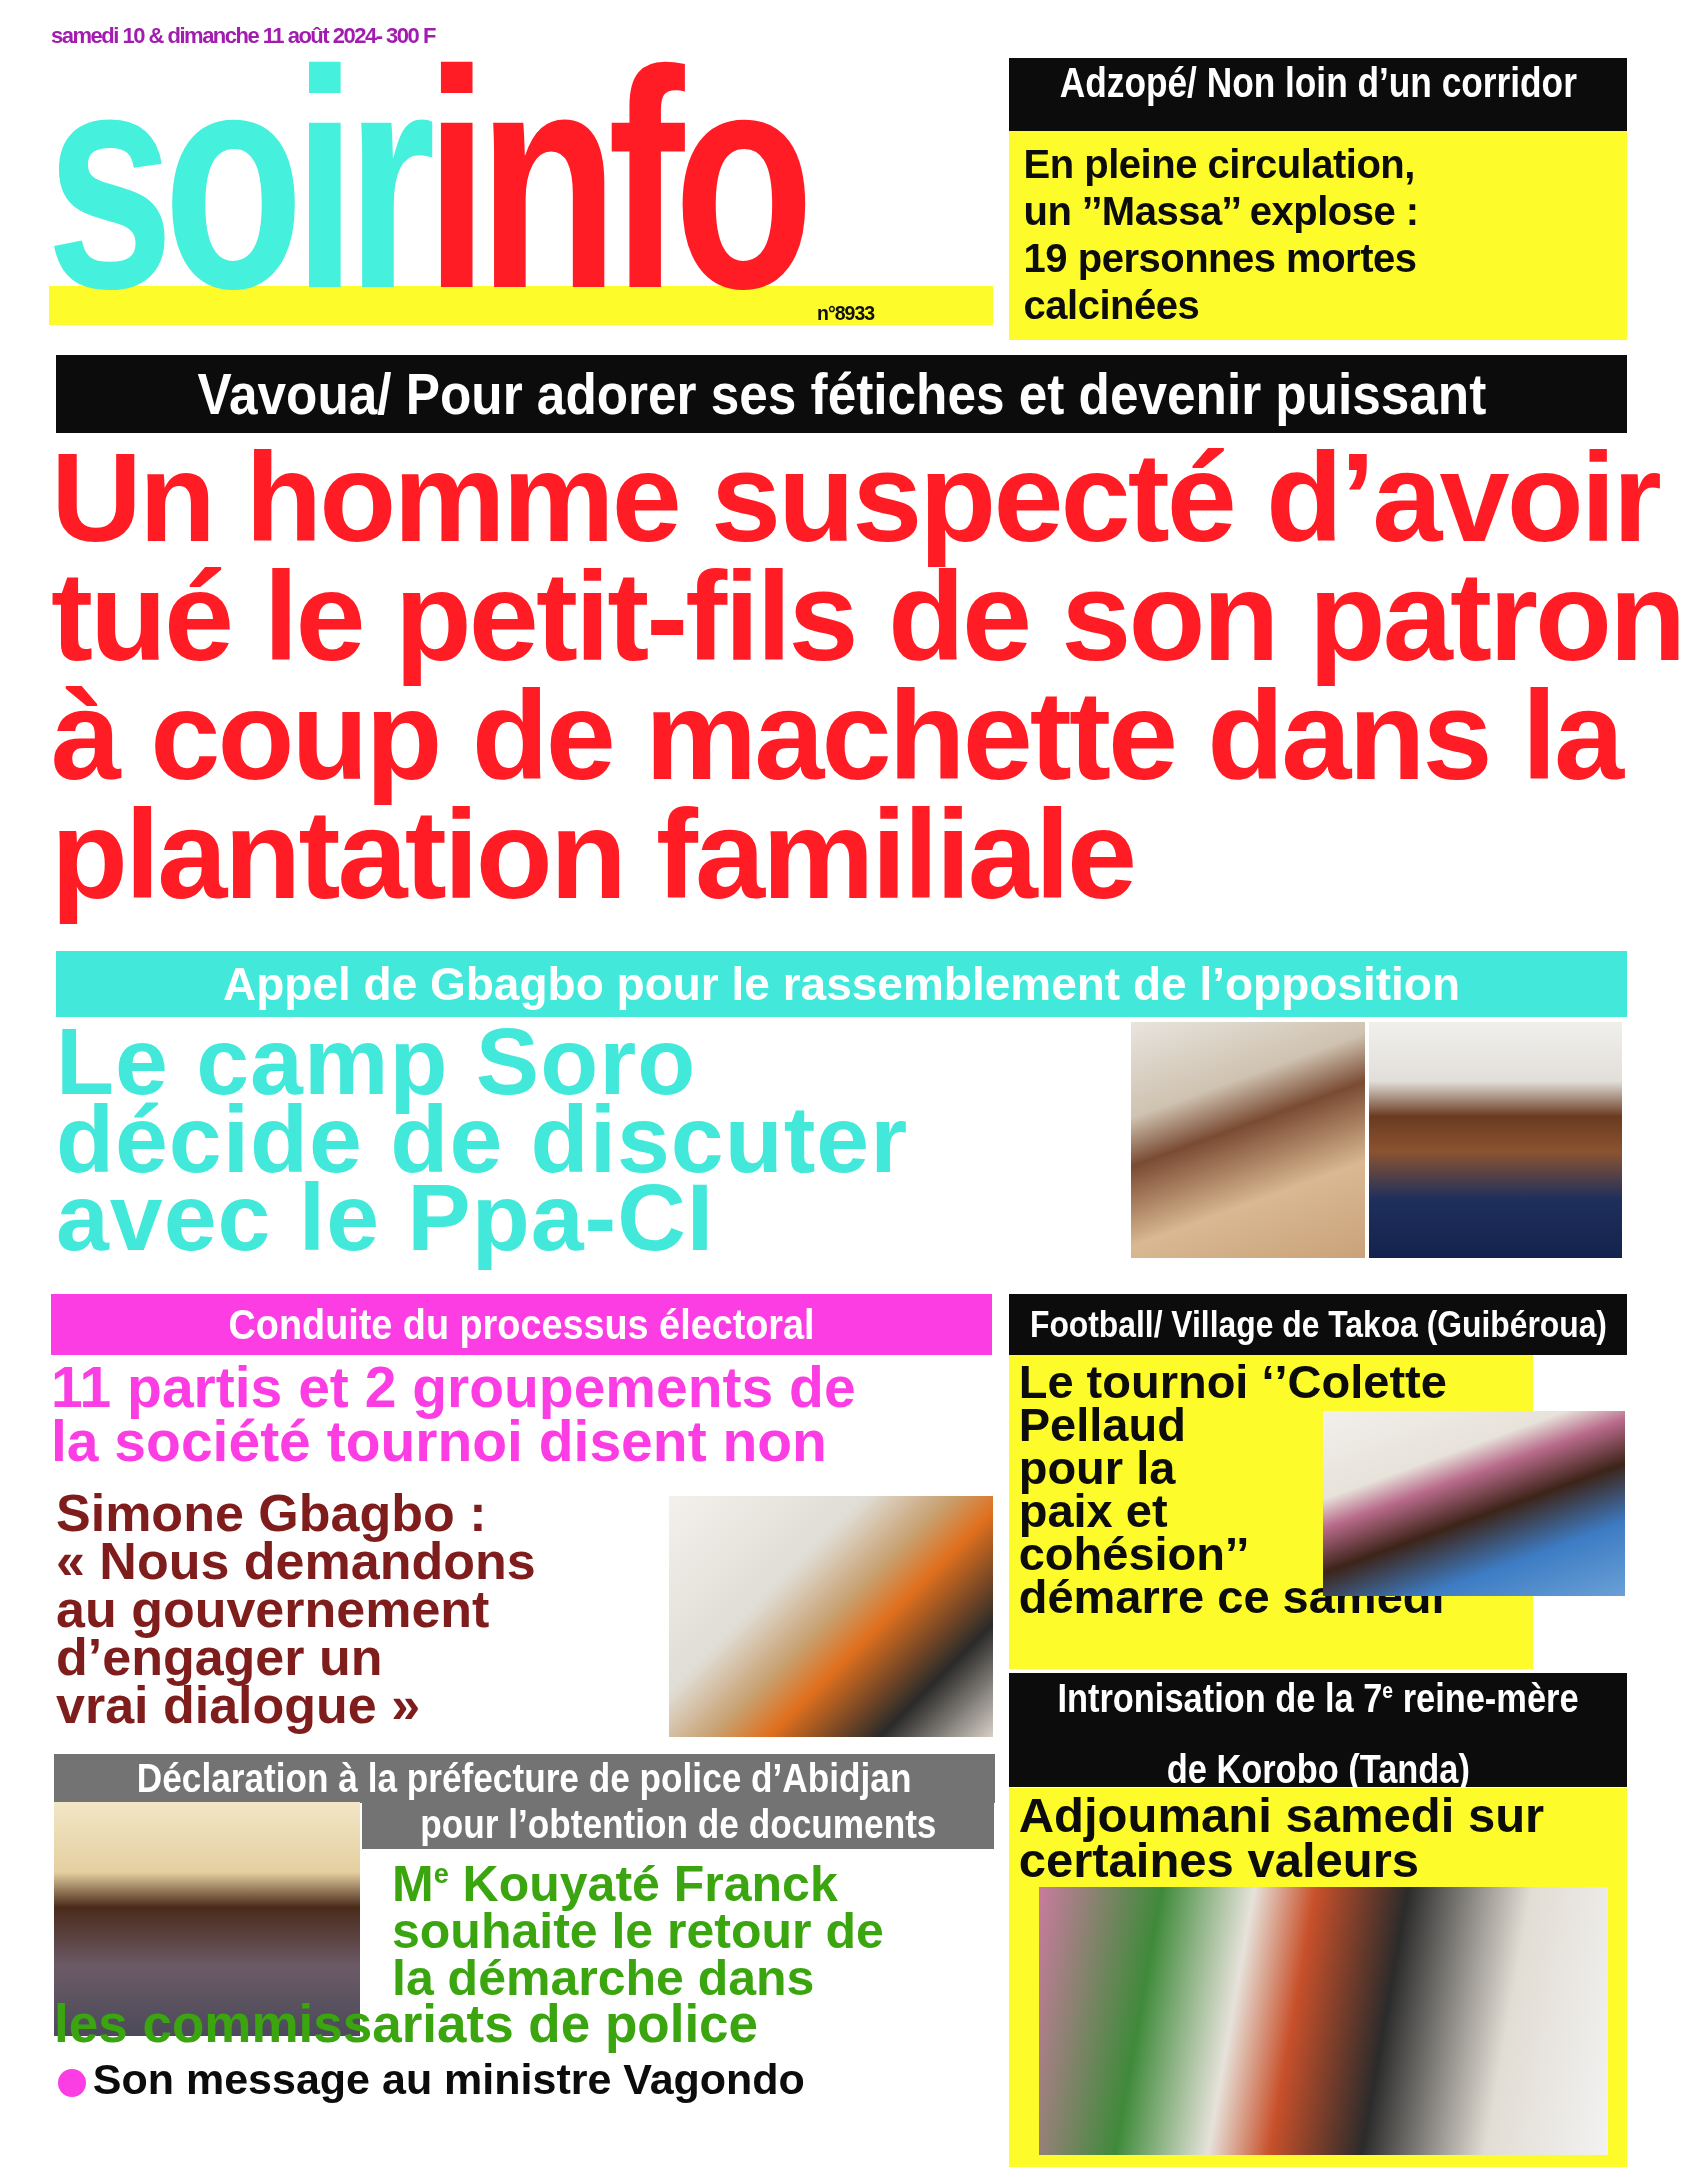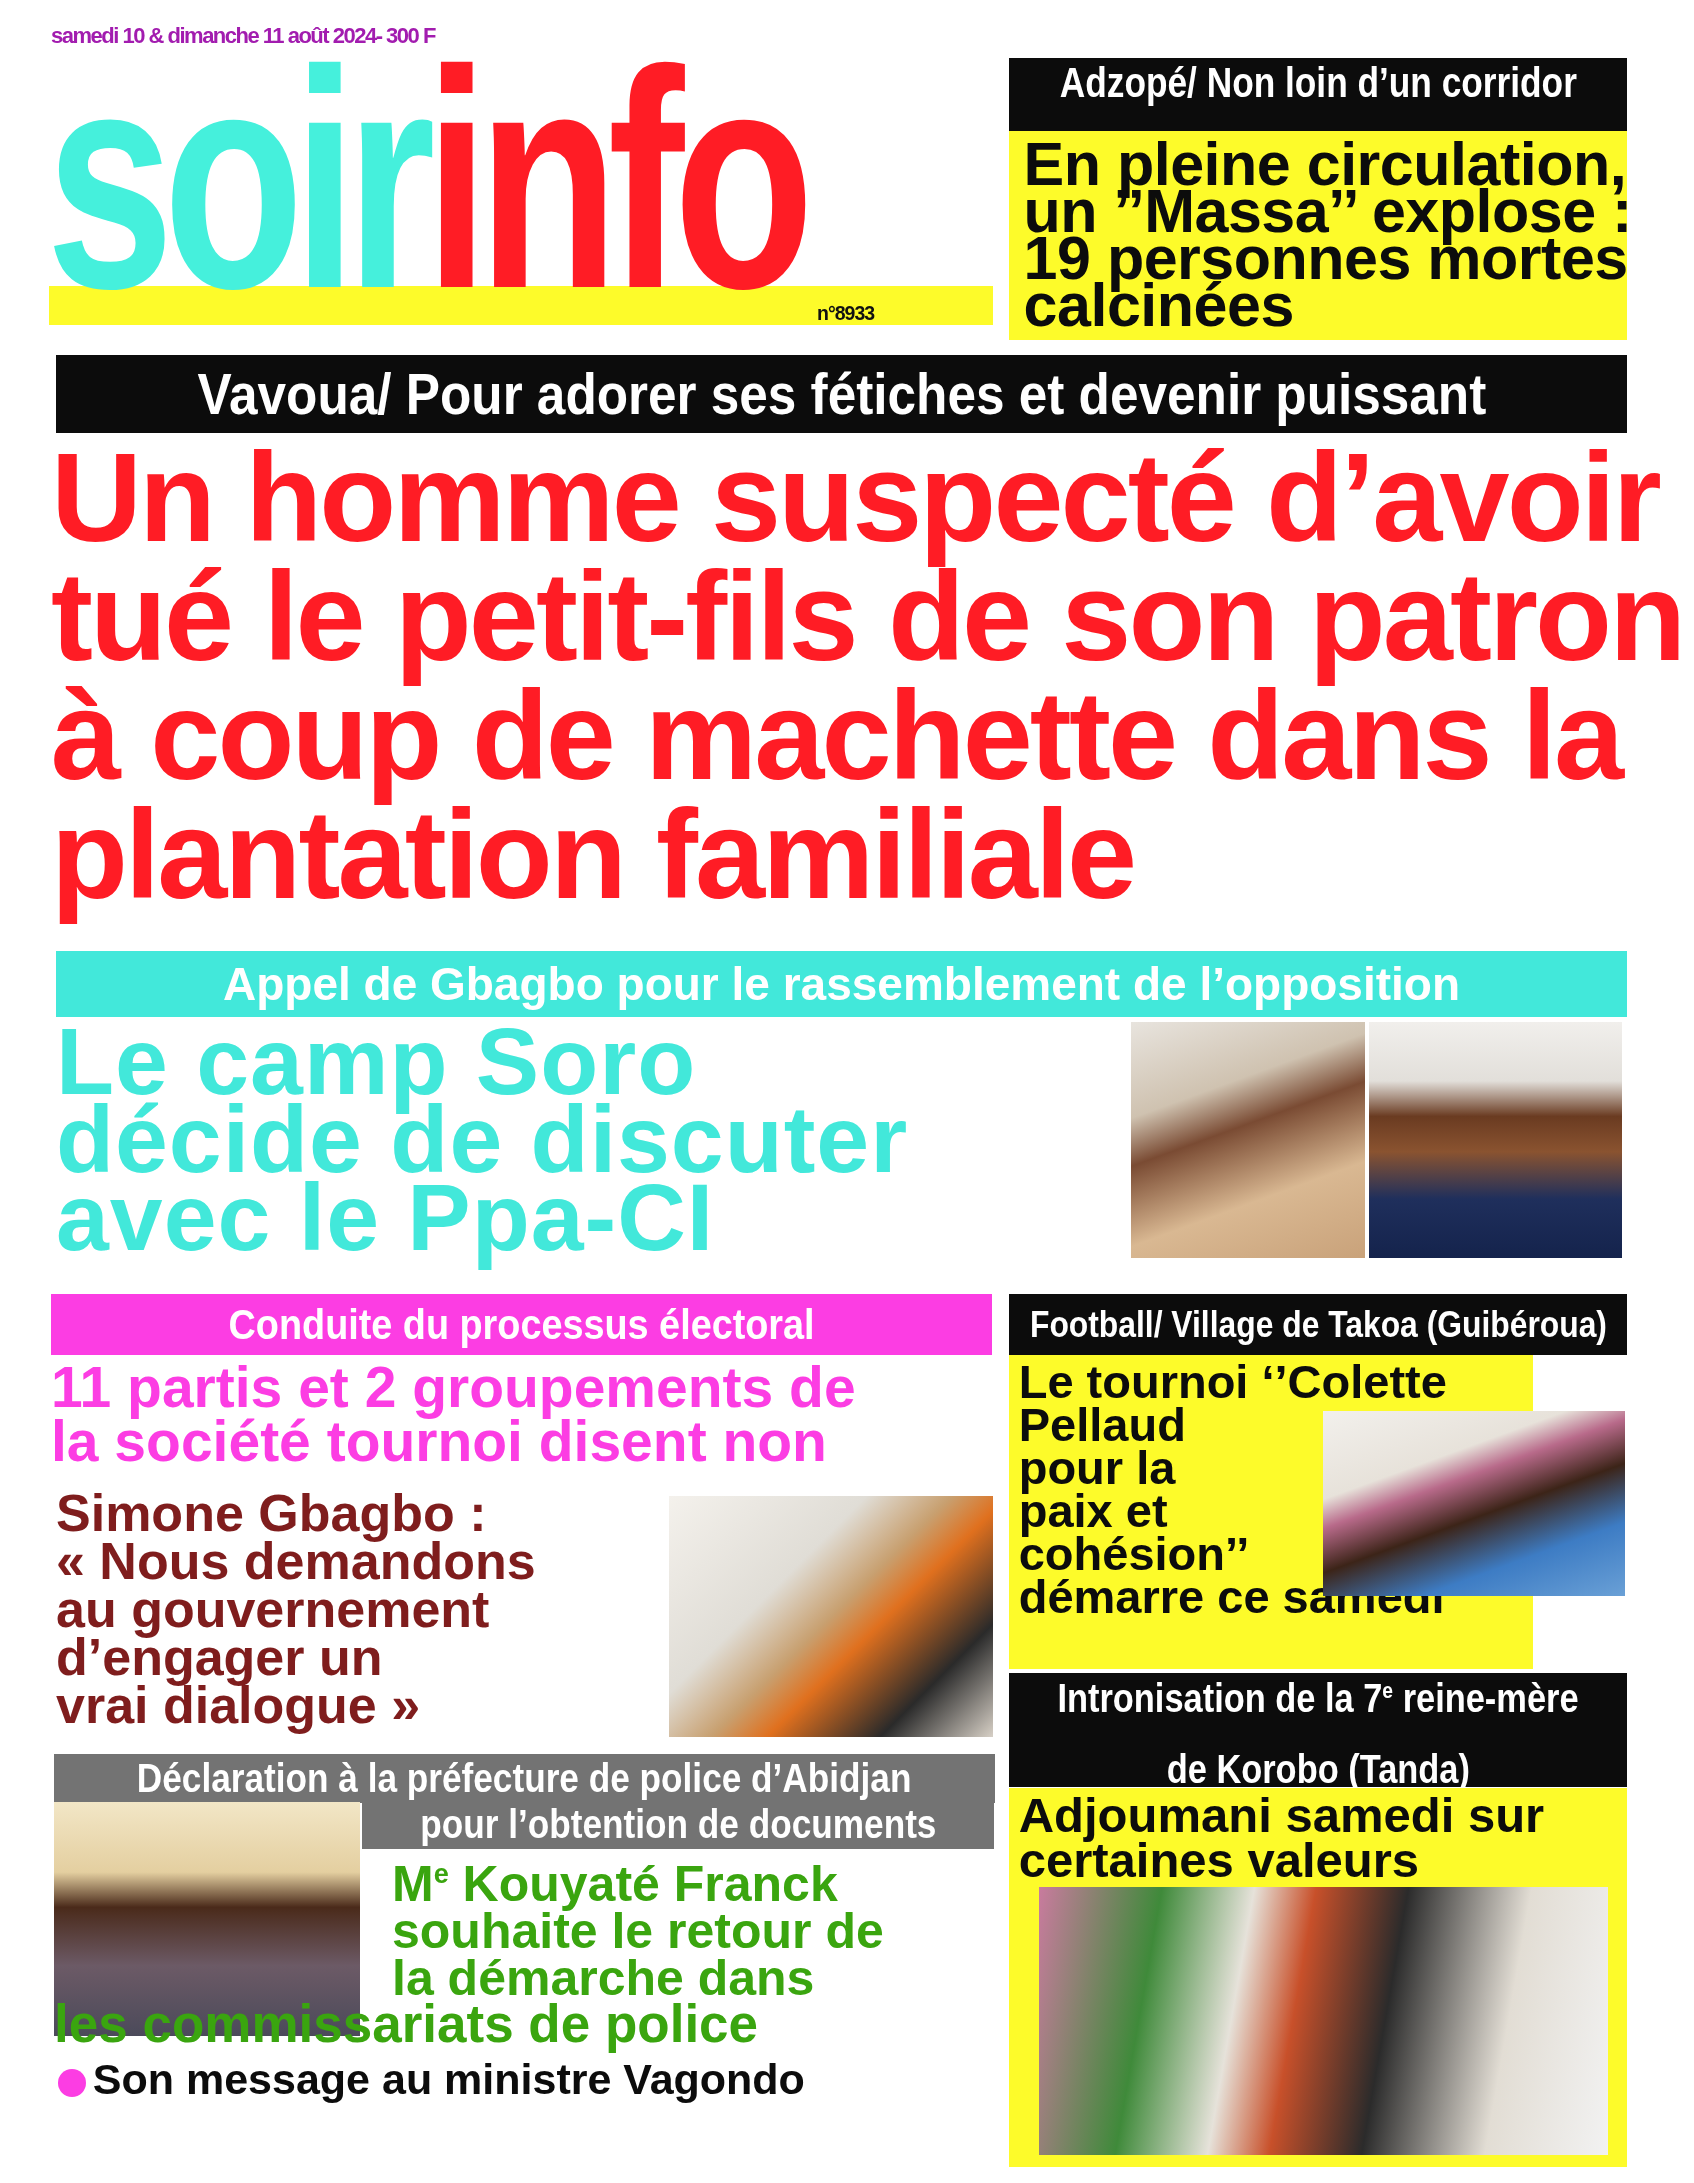--- a/index.html
+++ b/index.html
@@ -44,21 +44,21 @@
   <span class="logo-inner">
     <span class="soir">soir</span><span class="info">info</span>
   </span>
 </div>
 <div class="abs issue">n°8933</div>
 
 <div class="abs rt-head" style="display:flex;align-items:flex-start;justify-content:center;">
   <span class="squeeze" style="font-size:43px;font-weight:bold;transform:scaleX(0.82);transform-origin:center;">Adzopé/ Non loin d’un corridor</span>
 </div>
 <div class="abs rt-body" style="padding:9.7px 14.6px 0 14.6px;">
-  <div style="font-size:61px;font-weight:900;line-height:47px;letter-spacing:-0.5px;">
+  <div style="font-size:40px;font-weight:900;line-height:47px;letter-spacing:-0.5px;">
     <div style="white-space:nowrap;">En pleine circulation,</div>
     <div style="white-space:nowrap;">un ’’Massa’’ explose :</div>
     <div style="white-space:nowrap;">19 personnes mortes</div>
     <div style="white-space:nowrap;">calcinées</div>
   </div>
 </div>
 
 <div class="abs bar-black" style="left:56px;top:355px;width:1571px;height:78px;display:flex;align-items:center;justify-content:center;">
   <span style="font-size:57px;font-weight:bold;white-space:nowrap;display:inline-block;transform:scaleX(0.9);">Vavoua/ Pour adorer ses fétiches et devenir puissant</span>
 </div>

